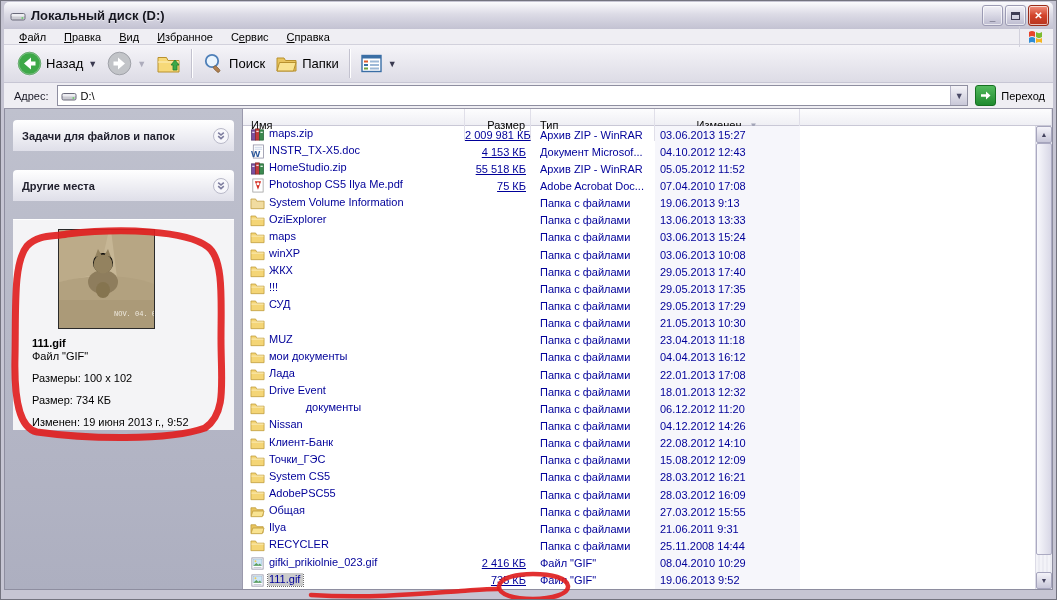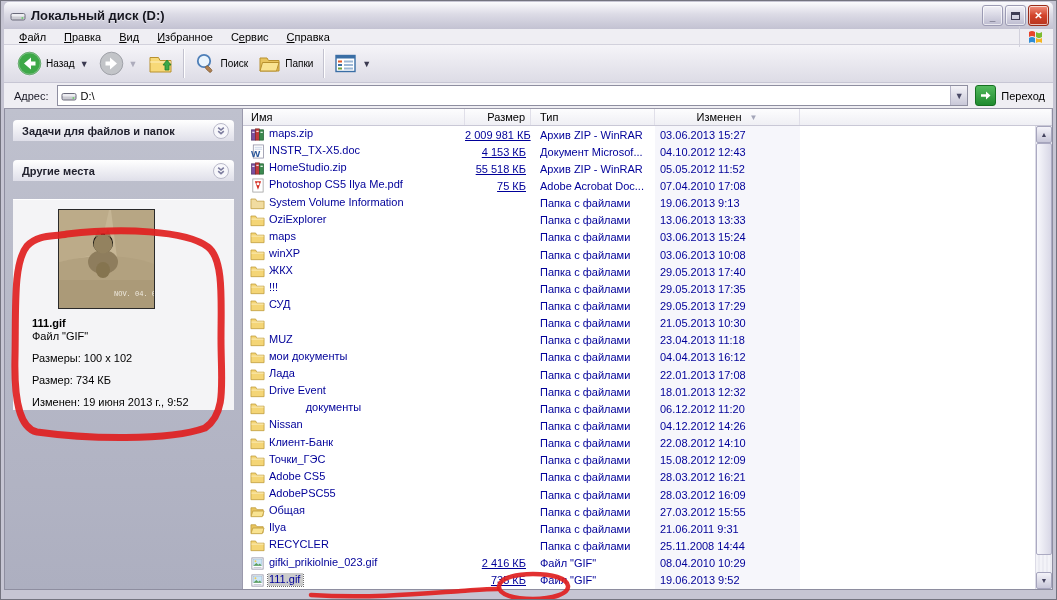--- a/index.html
+++ b/index.html
@@ -47,21 +47,21 @@
   .winflag { width: 34px; height: 21px; display: flex; align-items: center; justify-content: center;
     border-left: 1px solid #D2D1DC; }
   
   .toolbar {
     height: 38px; display: flex; align-items: center; padding-left: 8px;
     background: linear-gradient(to bottom, #F5F4F8, #DDDCE6);
     border-bottom: 1px solid #C7C6D4;
   }
   .tbtn { display: flex; align-items: center; gap: 4px; padding: 0 5px; height: 31px;
     border-radius: 3px; }
-  .tbtn .lbl { font-size: 10px; }
+  .tbtn .lbl { font-size: 13px; }
   .drop { font-size: 9px; color: #3A3A50; margin-left: 1px; }
   .drop.dis { color: #ADACBC; }
   .tsep { width: 1px; height: 29px; background: #C3C2CF; margin: 0 5px; box-shadow: 1px 0 0 #FFFFFF; }
   .icon24 { width: 25px; height: 25px; }
   .icon22 { width: 23px; height: 23px; }
   
   .addressbar {
     height: 26px; background: #EFEEF3; display: flex; align-items: center;
     padding: 0 6px 0 10px; border-bottom: 1px solid #9897A8;
   }
@@ -80,42 +80,42 @@
   .golabel { margin-right: 2px; }
   
   .content { position: relative; height: 481px; display: flex;
     border: 1px solid #8E8EA0; border-top: none; background: #fff; }
   
   .sidebar { width: 238px; flex: none; height: 100%;
     background: linear-gradient(to bottom, #BFC1CE, #ADAFC0);
     padding: 11px 8px 0 8px; overflow: hidden; border-right: 1px solid #9A99AC; }
   .panel { margin-bottom: 18px; }
   .panel-h {
-    height: 21px; border-radius: 4px 4px 0 0; padding: 0 5px 0 9px;
+    height: 31px; border-radius: 4px 4px 0 0; padding: 0 5px 0 9px;
     background: linear-gradient(to bottom, #FFFFFF, #DFDFE9);
     display: flex; align-items: center; justify-content: space-between;
     font-weight: bold; color: #21212E; cursor: pointer;
   }
   .panel + .panel { margin-top: 0; }
   .chevbtn { width: 16px; height: 16px; border-radius: 50%; background: #F7F7FB;
     border: 1px solid #B9B9C9; display: flex; align-items: center; justify-content: center; }
   .panel-b { background: #F4F4F6; border-top: 1px solid #fff; padding-top: 9px; height: 211px; }
   .thumb { width: 97px; height: 100px; margin-left: 45px; border: 1px solid #2A2A2A; background: #C3B393; }
   .dline { margin: 0 10px 0 19px; line-height: 12px; }
   .dname { font-weight: bold; margin-top: 8px; }
   .dtype { margin-top: 1px; }
   .ddim  { margin-top: 10px; }
   .dsize { margin-top: 10px; }
   .dmod  { margin-top: 10px; }
   
   .filearea { flex: 1; position: relative; background: #fff; overflow: hidden; }
   .lheader { height: 17px; display: grid; grid-template-columns: 222px 66px 124px 145px 1fr;
     background: linear-gradient(to bottom, #FDFDFE, #EFEFF4);
     border-bottom: 1px solid #C9C8D6; }
-  .hcell { border-right: 1px solid #E0DFE9; display: flex; align-items: center; padding: 0 6px;
+  .hcell { border-right: 1px solid #E0DFE9; display: flex; align-items: center; padding: 16px 6px;
     white-space: nowrap; overflow: hidden; }
   .hcell.name { padding-left: 8px; }
   .hcell.size { justify-content: flex-end; padding-right: 5px; }
   .hcell.type { padding-left: 9px; }
   .hcell.modified { justify-content: center; gap: 8px; }
   .sortarrow { font-size: 8px; color: #A3A5B8; }
   .rows { position: absolute; top: 17px; left: 0; right: 17px; bottom: 0; overflow: hidden; }
   .row { height: 17.15px; display: grid; grid-template-columns: 222px 66px 124px 145px 1fr;
     align-items: center; white-space: nowrap; }
   .cell { overflow: hidden; color: #000099; }
@@ -645,21 +645,21 @@
             <div class="cell"></div>
           </div>
           <div class="row">
             <div class="cell namec">
               <span class="ficon">
                 <svg viewBox="0 0 16 16">
                   <path d="M1 4.5 L1 13.5 L15 13.5 L15 5.5 L7.2 5.5 L6 3.2 L1 3.2 Z" fill="#F4D576" stroke="#BE9A3A" stroke-width="0.8"></path>
                   <path d="M1.5 6 h13 v1 h-13 z" fill="#FBEDBC"></path>
                 </svg>
               </span>
-              <span class="fname">Adobe CS5</span>
+              <span class="fname">System CS5</span>
             </div>
             <div class="cell sizec"></div>
             <div class="cell typec">Папка с файлами</div>
             <div class="cell modc">28.03.2012 16:21</div>
             <div class="cell"></div>
           </div>
           <div class="row">
             <div class="cell namec">
               <span class="ficon">
                 <svg viewBox="0 0 16 16">

